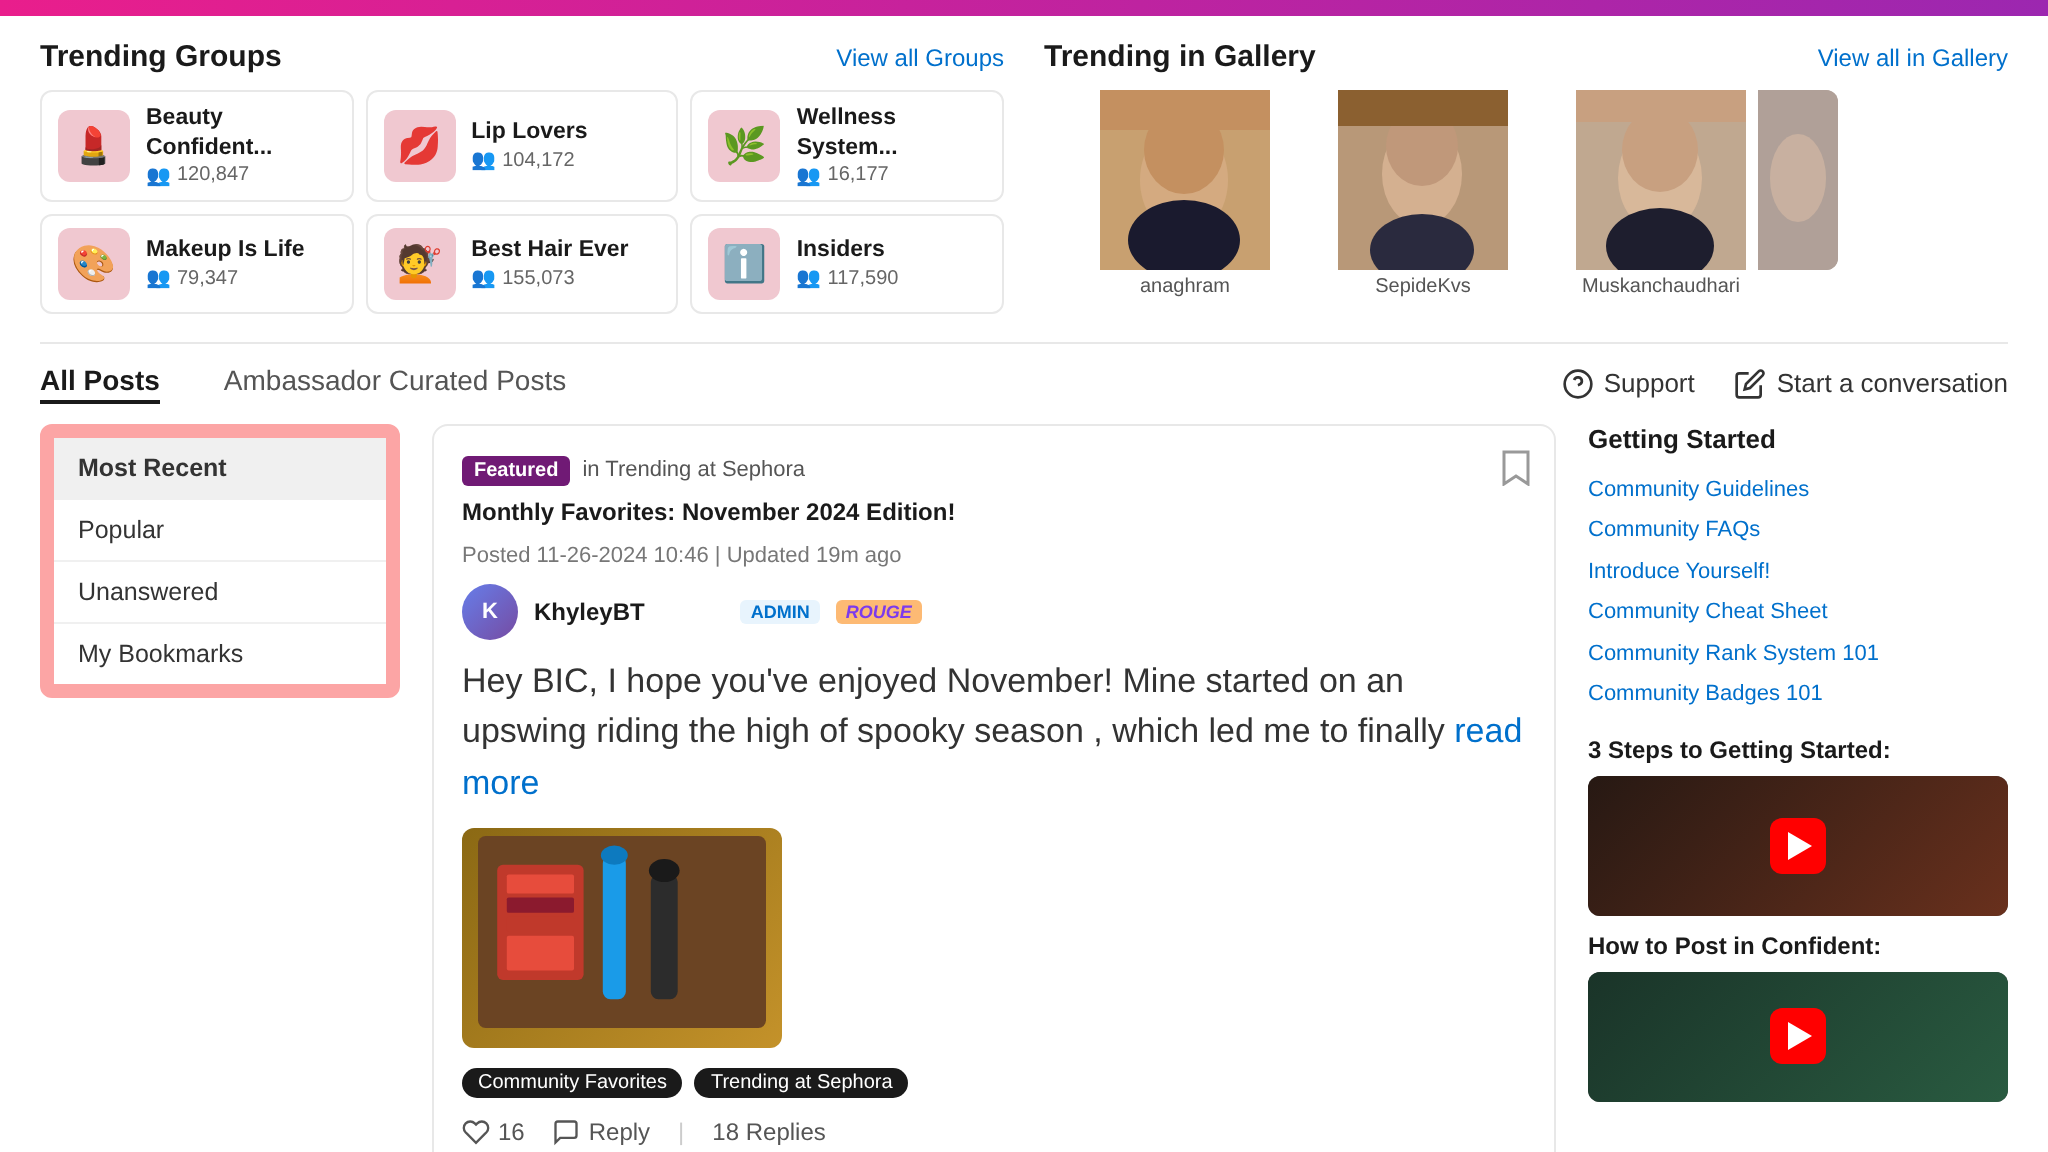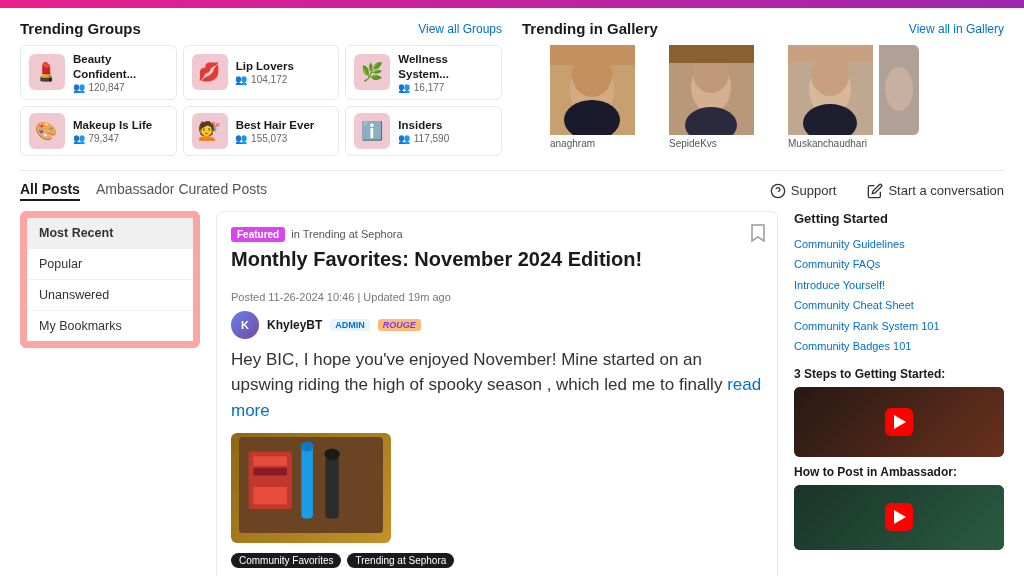--- a/index.html
+++ b/index.html
@@ -98,20 +98,21 @@
       gap: 3px;
     }
     
     .gallery-photos {
       display: flex;
       gap: 6px;
     }
     .gallery-item {
       display: flex;
       flex-direction: column;
+      align-items: center;
       padding-left: 28px;
     }
     .gallery-photo-placeholder {
       width: 85px;
       height: 90px;
       border-radius: 6px;
       background: linear-gradient(135deg, #c8a882, #d4b896);
       display: flex;
       align-items: center;
       justify-content: center;
@@ -138,39 +139,39 @@
       flex-shrink: 0;
     }
     .posts-header-row {
       display: flex;
       justify-content: space-between;
       align-items: center;
       margin-bottom: 10px;
     }
     .posts-tabs {
       display: flex;
-      gap: 16px;
+      gap: 32px;
     }
     .posts-tab {
       font-size: 14px;
       font-weight: 600;
       color: #1a1a1a;
       cursor: pointer;
       padding-bottom: 2px;
     }
     .posts-tab.active {
       border-bottom: 2px solid #1a1a1a;
     }
     .posts-tab.inactive {
       font-weight: 400;
       color: #555;
     }
     .posts-actions {
       display: flex;
-      gap: 31px;
+      gap: 20px;
       align-items: center;
     }
     .action-btn {
       display: flex;
       align-items: center;
       gap: 5px;
       font-size: 13px;
       color: #333;
       cursor: pointer;
       font-weight: 500;
@@ -210,36 +211,36 @@
       background: #fff;
       position: relative;
     }
     .post-featured-badge {
       display: inline-flex;
       align-items: center;
       gap: 6px;
       margin-bottom: 6px;
     }
     .badge-featured {
-      background: #d946ef;
+      background: #701a75;
       color: #fff;
       font-size: 10px;
       font-weight: 700;
       padding: 2px 6px;
       border-radius: 3px;
     }
     .badge-trending {
       font-size: 11px;
       color: #555;
     }
     .post-title {
-      font-size: 20px;
+      font-size: 12px;
       font-weight: 700;
       color: #1a1a1a;
-      margin-bottom: 20px;
+      margin-bottom: 9px;
     }
     .post-meta {
       font-size: 11px;
       color: #777;
       margin-bottom: 8px;
     }
     .post-author-row {
       display: flex;
       align-items: center;
       gap: 8px;
@@ -264,20 +265,21 @@
     }
     .role-badge {
       font-size: 9px;
       padding: 1px 5px;
       border-radius: 3px;
       font-weight: 600;
     }
     .role-admin {
       background: #e8f4fd;
       color: #0070cc;
+      margin-left: 40px;
     }
     .role-brand {
       background: #fdba74;
       color: #7c3aed;
       font-style: italic;
     }
     .post-body {
       font-size: 17px;
       color: #333;
       line-height: 1.5;
@@ -677,21 +679,21 @@
           <li>Community Rank System 101</li>
           <li>Community Badges 101</li>
         </ul>
       <div class="steps-title">3 Steps to Getting Started:</div>
       <div class="video-placeholder">
         <div class="video-thumb-bg"></div>
         <div class="play-btn">
           <div class="play-triangle"></div>
         </div>
       </div>
-      <div class="how-to-title">How to Post in Ambassador:</div>
+      <div class="how-to-title">How to Post in Confident:</div>
       <div class="video-placeholder2">
         <div class="video-thumb-bg2"></div>
         <div class="play-btn">
           <div class="play-triangle"></div>
         </div>
       </div>
     </div>
   </div>
 </div>
 

